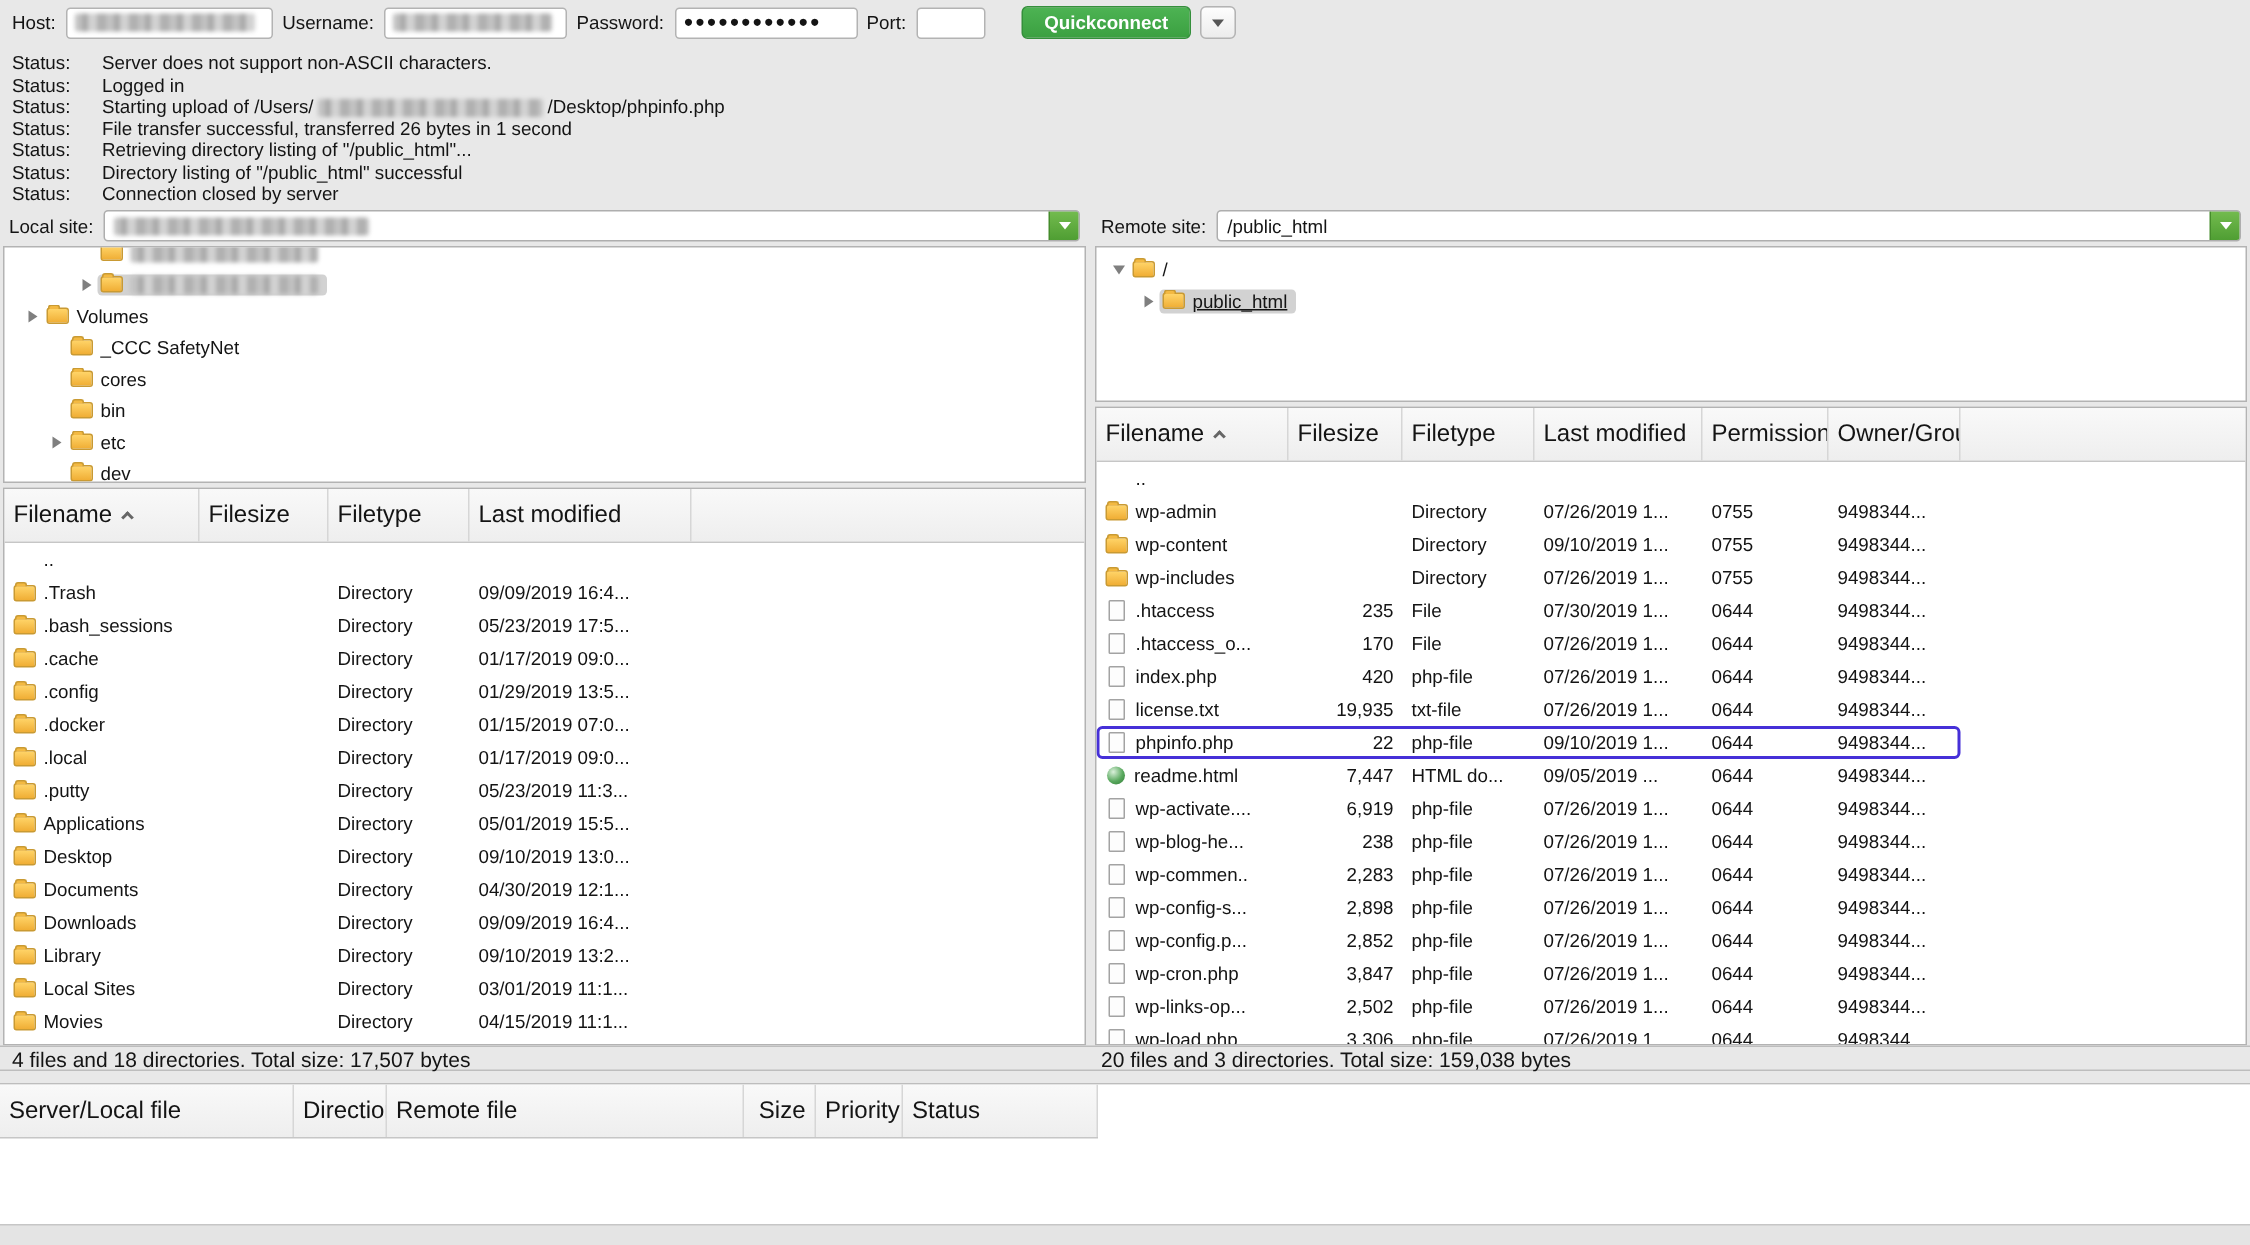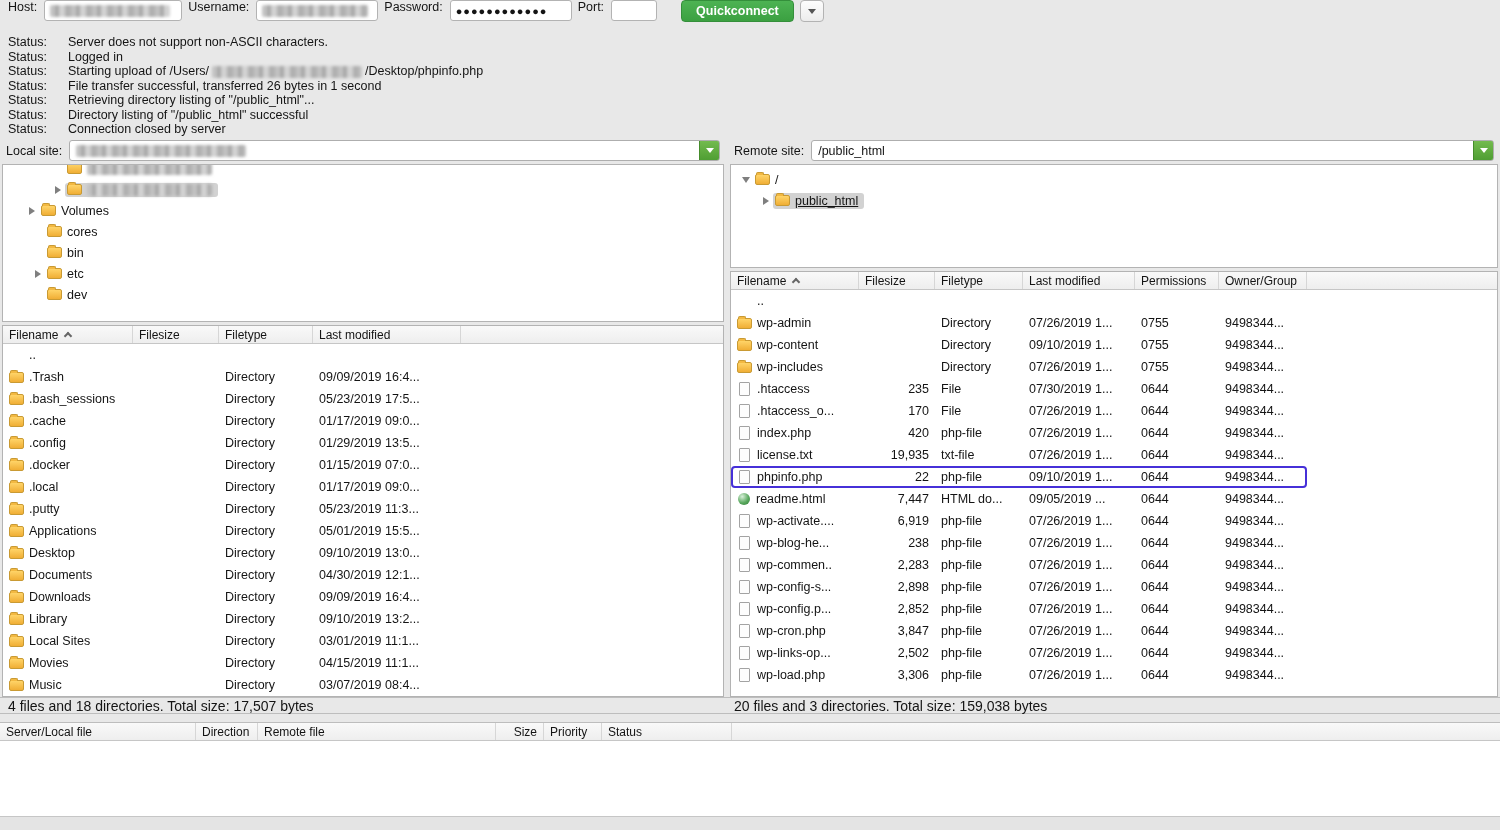--- a/index.html
+++ b/index.html
@@ -1,21 +1,21 @@
 <!DOCTYPE html>
 <html style="--accent-green: #3ba041; --accent-green-light: #4db353; --highlight: #4630d8;"><head>
 <meta charset="utf-8">
 <style>
   *{margin:0;padding:0;box-sizing:border-box}
   html,body{width:1500px;height:830px;overflow:hidden;background:#e8e8e8;
     font-family:"Liberation Sans",sans-serif;font-size:12.5px;color:#141414}
   body{display:flex;flex-direction:column}
 
   
-  .conn-bar{height:30px;flex:none;display:flex;padding:0 8px;gap:6px}
+  .conn-bar{height:30px;flex:none;display:flex;align-items:center;padding:0 8px;gap:6px}
   .conn-label{margin-right:1px}
   .field{height:21px;background:#fff;border:1px solid #b3b3b3;border-radius:3px;
     display:flex;align-items:center;padding:0 5px;overflow:hidden}
   .f-host{width:138px}.f-user{width:122px}.f-pass{width:122px;font-size:11px;letter-spacing:1px}
   .f-port{width:46px}
   .btn-green{height:22px;padding:0 14px;margin-left:18px;border-radius:4px;
     background:linear-gradient(var(--accent-green-light,#4db353),var(--accent-green,#3ba041));
     border:1px solid #348f3b;color:#fff;font-weight:bold;display:flex;align-items:center;cursor:default}
   .btn-dd{width:24px;height:22px;background:linear-gradient(#fdfdfd,#ececec);
     border:1px solid #b3b3b3;border-radius:4px;display:flex;align-items:center;justify-content:center}
@@ -66,22 +66,22 @@
     font:bold 11px "Liberation Sans",sans-serif;color:#8a5b00}
   .icon-file{width:11px;height:14px;flex:none;display:inline-block;margin:0 2px;
     background:#fdfdfd;border:1px solid #a3a3a3;border-radius:1px}
   .icon-globe{width:12px;height:12px;flex:none;display:inline-block;margin:0 1px;border-radius:50%;
     background:radial-gradient(circle at 35% 30%,#d9f0da,#5aa95f 55%,#2e7a34)}
   .icon-spacer{width:15px;flex:none;display:inline-block}
 
   
   .listwrap{flex:1;margin-top:3px;display:flex;flex-direction:column;background:#fff;
     border:1px solid #b3b3b3;overflow:hidden}
-  .lheader{height:18px;flex:none;display:flex;background:linear-gradient(#f9f9f9,#eeeeee);
-    border-bottom:1px solid #c6c6c6;font-size:12px}
+  .lheader{height:36px;flex:none;display:flex;background:linear-gradient(#f9f9f9,#eeeeee);
+    border-bottom:1px solid #c6c6c6;font-size:16px}
   .hcell{display:flex;align-items:center;padding:0 6px;border-right:1px solid #d6d6d6;flex:none;overflow:hidden}
   .hfill{flex:1}
   .sort-asc{width:6px;height:6px;flex:none;margin-left:7px;margin-top:2px;
     border-left:2px solid #666;border-top:2px solid #666;transform:rotate(45deg)}
   .rows{flex:1;overflow:hidden}
   .file-row{height:22px;display:flex;align-items:center}
   .rel{position:relative}
   .cell{display:flex;align-items:center;height:100%;padding:0 6px;flex:none;overflow:hidden;white-space:nowrap}
   .cname{gap:5px}
   .ar{justify-content:flex-end}
@@ -91,21 +91,21 @@
   .hl-box{position:absolute;left:0;top:0;bottom:0;width:576px;border:2px solid var(--highlight,#4630d8);
     border-radius:4px;pointer-events:none}
 
   
   .status-strip{height:17px;flex:none;display:flex;align-items:center;font-size:14px;
     background:#e8e8e8;border-top:1px solid #bdbdbd;border-bottom:1px solid #bdbdbd}
   .ss-left{width:726px;flex:none;padding-left:8px}
   .ss-right{padding-left:8px}
 
   
-  .queue{flex:1;margin-top:8px;display:flex;flex-direction:column;background:#fff;
+  .queue{flex:1;margin-top:8px;display:flex;flex-direction:row;background:#fff;
     border-top:1px solid #bdbdbd;overflow:hidden}
   .qheader .w0{width:196px}.qheader .w1{width:62px}.qheader .w2{width:238px}
   .qheader .w3{width:48px;justify-content:flex-end}.qheader .w4{width:58px}.qheader .w5{width:130px}
   .qbody{flex:1;background:#fff}
   .footer{height:14px;flex:none;background:#e4e4e4;border-top:1px solid #c6c6c6}
 </style>
 </head>
 <body>
 
 <div class="conn-bar">
@@ -179,27 +179,34 @@
         </div>
         <div class="tree-row" style="padding-left: 48px;">
           <span class="arrow-slot">
             <span class="tri-r"></span>
           </span>
           <span class="tree-box selected">
             <span class="icon-folder"></span>
             <span class="redact r-tree"></span>
           </span>
         </div>
-        <div class="tree-row" style="padding-left: 22px;">
+        <div class="tree-row" style="padding-left: 12px;">
           <span class="arrow-slot">
             <span class="tri-r"></span>
           </span>
           <span class="tree-box">
             <span class="icon-folder"></span>
             <span class="tree-label">Volumes</span>
+          </span>
+        </div>
+        <div class="tree-row" style="padding-left: 28px;">
+          <span class="arrow-slot"></span>
+          <span class="tree-box">
+            <span class="icon-folder"></span>
+            <span class="tree-label">_CCC SafetyNet</span>
           </span>
         </div>
         <div class="tree-row" style="padding-left: 28px;">
           <span class="arrow-slot"></span>
           <span class="tree-box">
             <span class="icon-folder"></span>
             <span class="tree-label">cores</span>
           </span>
         </div>
         <div class="tree-row" style="padding-left: 28px;">

